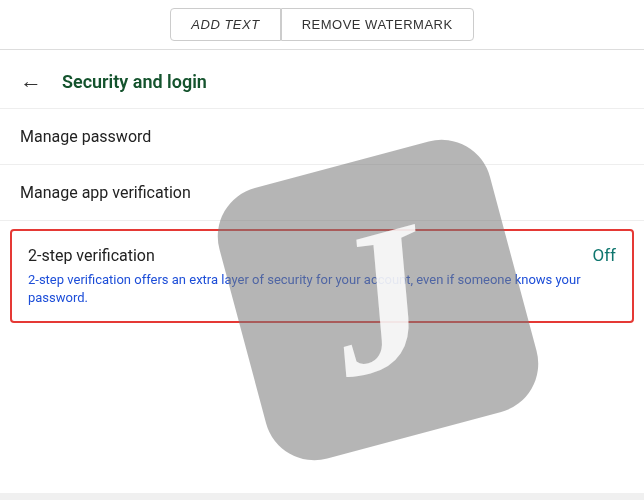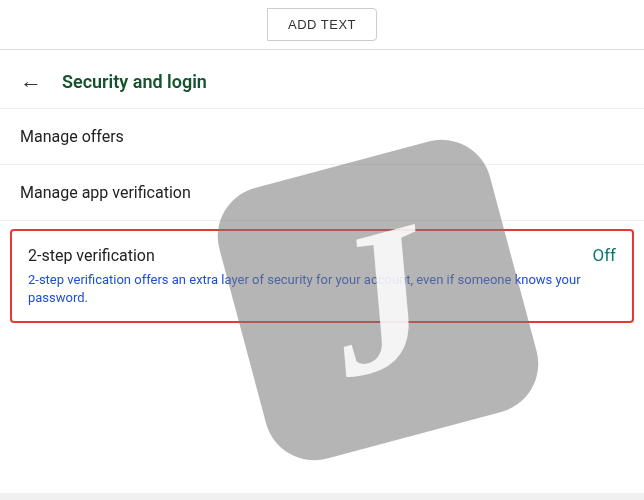--- a/index.html
+++ b/index.html
@@ -30,20 +30,21 @@
       font-weight: 500;
       letter-spacing: 0.5px;
       border: 1px solid #ccc;
       background: #fff;
       color: #333;
       cursor: pointer;
       outline: none;
     }
     .toolbar-btn:first-child {
       border-radius: 4px 0 0 4px;
+      font-style: italic;
     }
     .toolbar-btn:last-child {
       border-radius: 0 4px 4px 0;
     }
     .toolbar-btn.active {
       border: 2px solid #e53935;
       color: #333;
       z-index: 1;
     }
 
@@ -147,36 +148,37 @@
       line-height: 1;
       font-family: Georgia, serif;
       font-style: italic;
     }
   </style>
 </head>
 <body>
 
 <div class="toolbar">
   <button class="toolbar-btn">ADD TEXT</button>
+  <button class="toolbar-btn">REMOVE WATERMARK</button>
 </div>
 
 <div class="main-content">
 
   <div class="phone-panel">
 
     <div class="page-header">
       <span class="back-arrow">←</span>
       <span class="page-title">Security and login</span>
     </div>
 
     <div class="settings-list">
 
 
       <div class="settings-item">
-        <span class="settings-item-label">Manage offers</span>
+        <span class="settings-item-label">Manage password</span>
       </div>
 
       <div class="settings-item">
         <span class="settings-item-label">Manage app verification</span>
       </div>
 
       <div class="settings-item highlighted">
         <div class="settings-item-row">
           <span class="settings-item-label">2-step verification</span>
           <span class="settings-item-value">Off</span>

